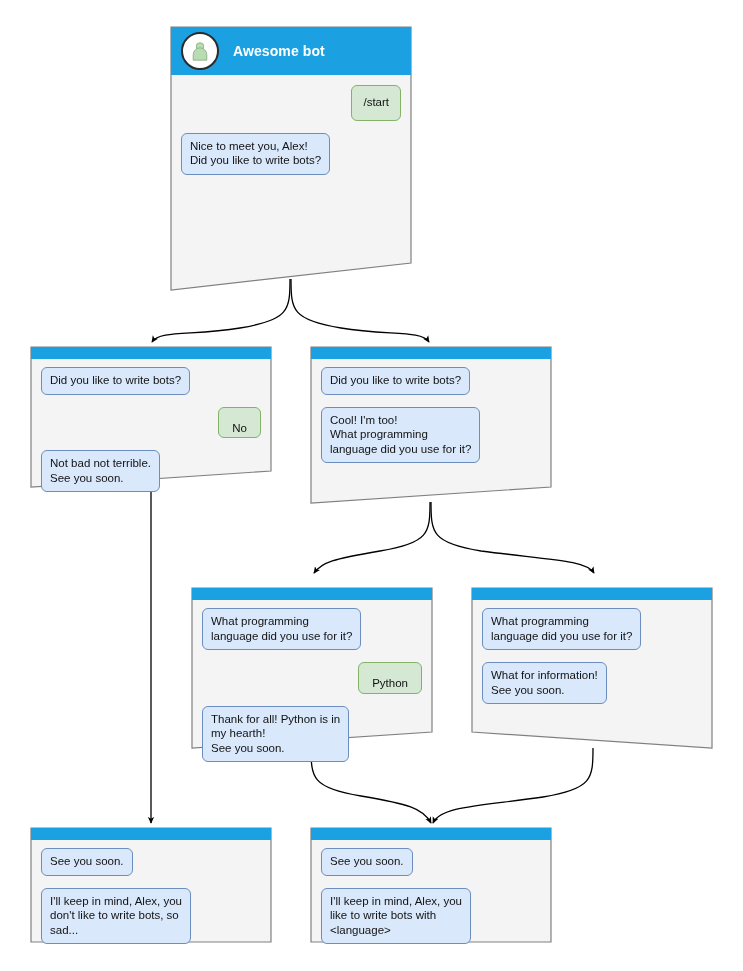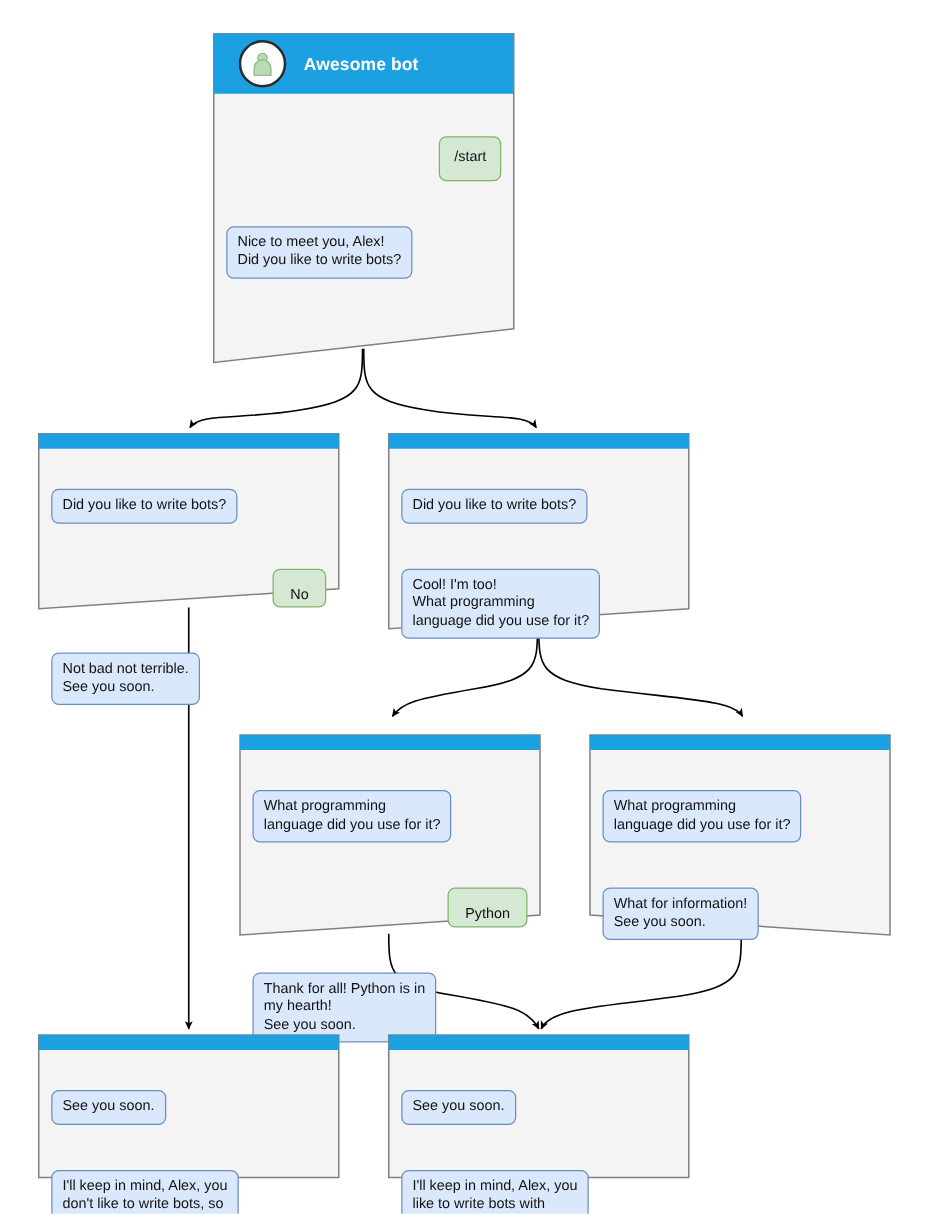--- a/index.html
+++ b/index.html
@@ -50,21 +50,21 @@
   }
   .node-header {
     box-sizing: border-box;
     background: #1ba1e2;
     display: flex;
     align-items: center;
     color: #ffffff;
   }
   .node-header.root {
     height: 48px;
-    padding: 0 20px;
+    padding: 0 10px;
   }
   .node-header.child {
     height: 12px;
   }
   .avatar {
     width: 38px;
     height: 38px;
     border-radius: 50%;
     background: #ffffff;
     border: 2px solid #2b2b2b;
@@ -95,21 +95,20 @@
   .msg-row.right { justify-content: flex-end; }
   .bubble {
     box-sizing: border-box;
     border-radius: 6px;
     padding: 5px 8px 6px 8px;
     font-size: 11.5px;
     line-height: 14.5px;
     color: #121212;
     white-space: pre-line;
     max-width: 205px;
-    margin-top: 24px;
   }
   .bubble.bot {
     background: #dae8fc;
     border: 1px solid #6c8ebf;
   }
   .bubble.user {
     background: #d5e8d4;
     border: 1px solid #82b366;
     padding: 9px 11px 10px 11px;
     text-align: left;

